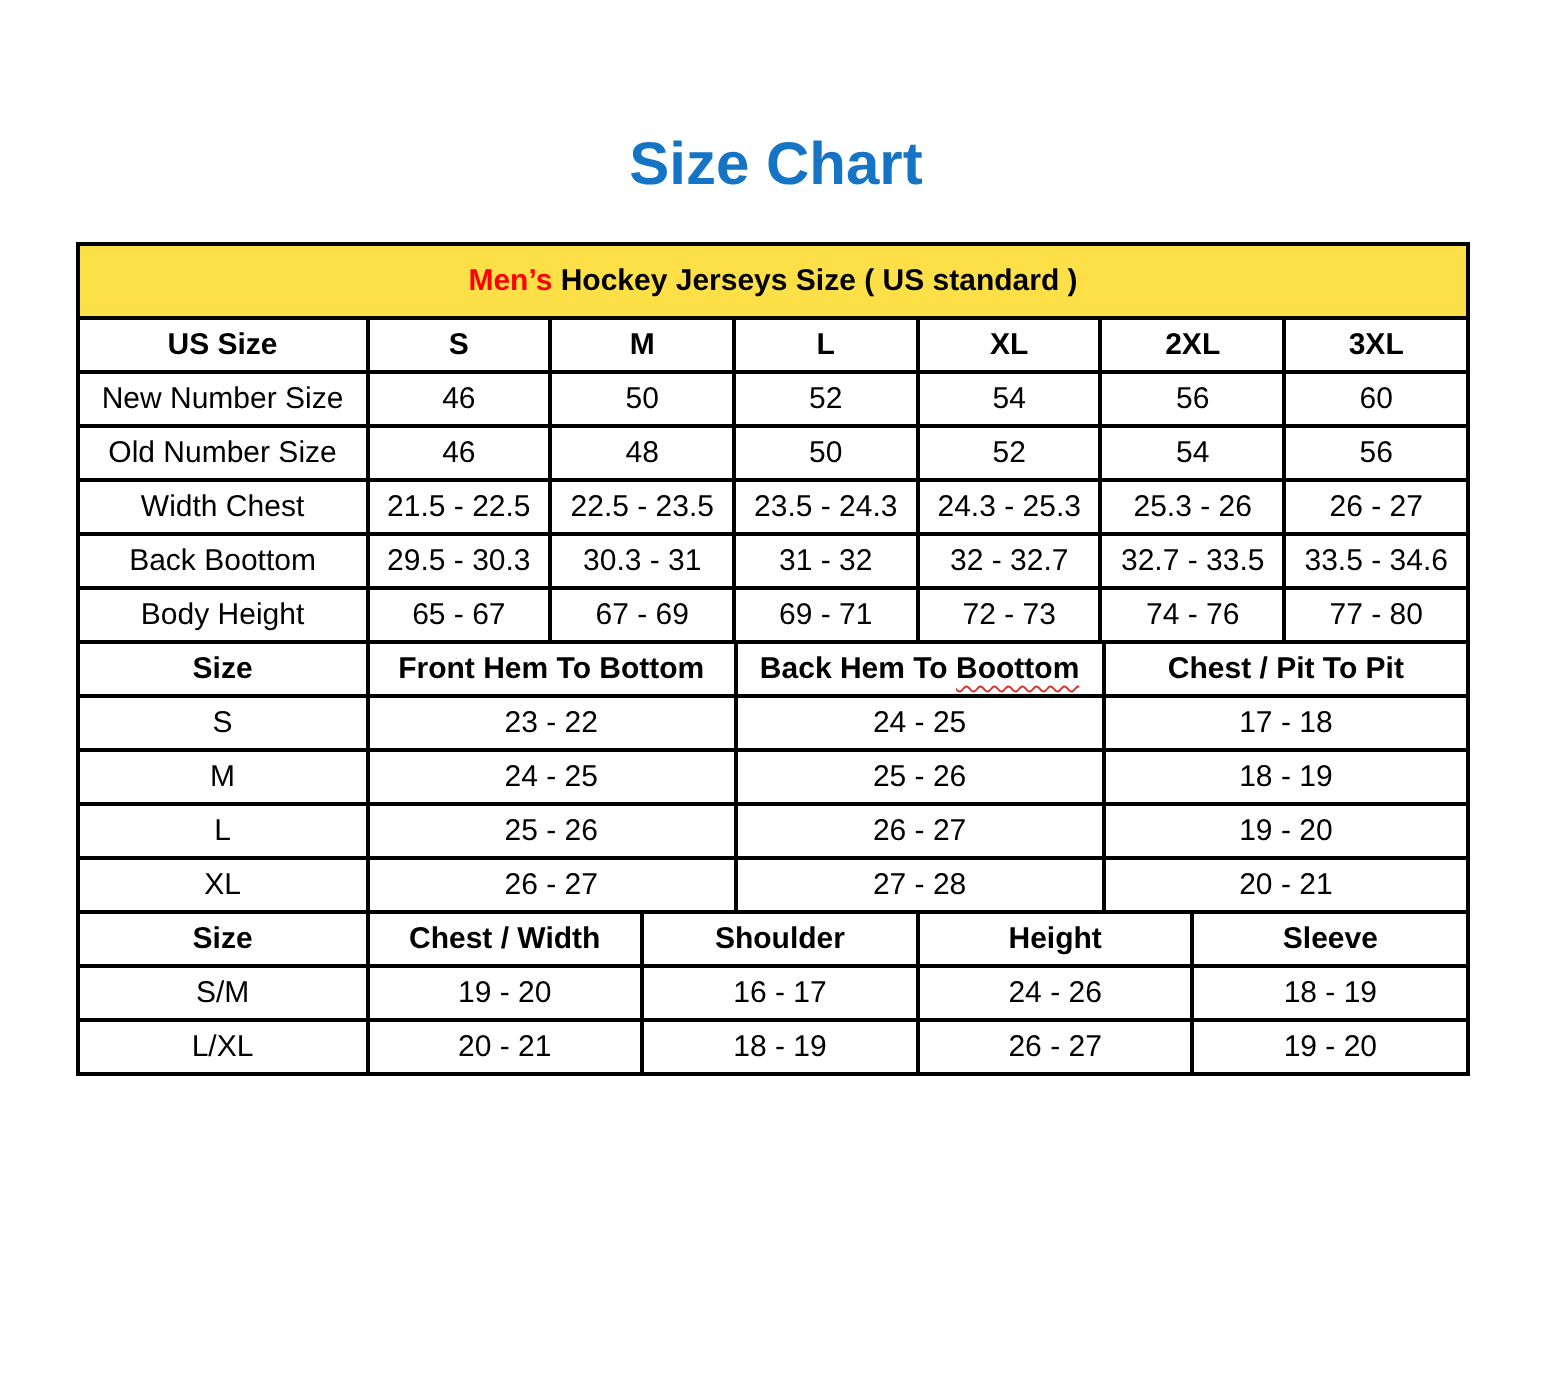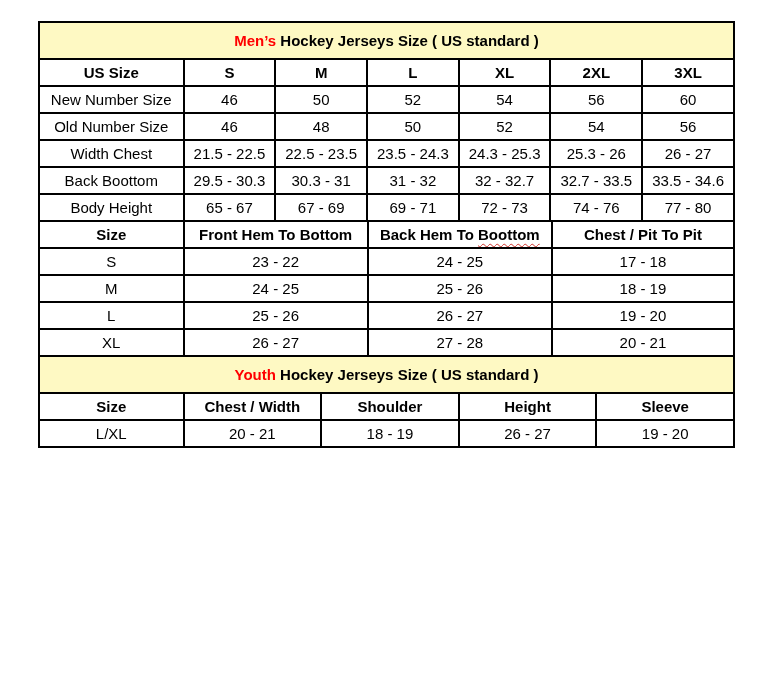--- a/index.html
+++ b/index.html
@@ -39,21 +39,21 @@
   .size-table td, .size-table th {
     border: 2px solid #000000;
     text-align: center;
     vertical-align: middle;
     font-size: 15px;
     padding: 0 2px;
     overflow: hidden;
     white-space: nowrap;
   }
   .section-header-cell {
-    background: #fef9c3;
+    background: #fde047;
     height: 35px;
     font-size: 17px;
     font-weight: bold;
   }
   .section-accent {
     color: #FF0000;
   }
   .col-header-cell {
     font-weight: bold;
     height: 25px;
@@ -72,20 +72,21 @@
     text-decoration: underline wavy #d0342c;
     text-decoration-thickness: 1px;
     text-underline-offset: 3px;
   }
 </style>
 </head>
 <body>
 
 <div class="page">
 
+  <div class="page-title">Size Chart</div>
 
   <div class="chart-wrap">
 
     <table class="size-table">
       <colgroup>
         <col style="width:20.8%">
           <col style="width:13.2%">
           <col style="width:13.2%">
         <col style="width:13.2%">
           <col style="width:13.2%">
@@ -198,33 +199,35 @@
 
     <table class="size-table">
       <colgroup>
         <col style="width:20.8%">
           <col style="width:19.8%">
           <col style="width:19.8%">
           <col style="width:19.8%">
           <col style="width:19.8%">
       </colgroup>
       <tbody>
-          <tr>
-        <td class="section-header-cell" colspan="5">
-          <span class="section-accent">Youth</span><span> Hockey Jerseys Size ( US standard )</span>
-        </td>
-      </tr>
       <tr>
         <td class="col-header-cell">Size</td>
         <td class="col-header-cell">Chest / Width</td>
         <td class="col-header-cell">Shoulder</td>
         <td class="col-header-cell">Height</td>
         <td class="col-header-cell">Sleeve</td>
       </tr>
       <tr class="data-row">
+        <td class="row-label--bold">S/M</td>
+        <td>19 - 20</td>
+        <td>16 - 17</td>
+        <td>24 - 26</td>
+        <td>18 - 19</td>
+      </tr>
+      <tr class="data-row">
         <td class="row-label--bold">L/XL</td>
         <td>20 - 21</td>
         <td>18 - 19</td>
         <td>26 - 27</td>
         <td>19 - 20</td>
       </tr>
     </tbody>
       </table>
 
   </div>

